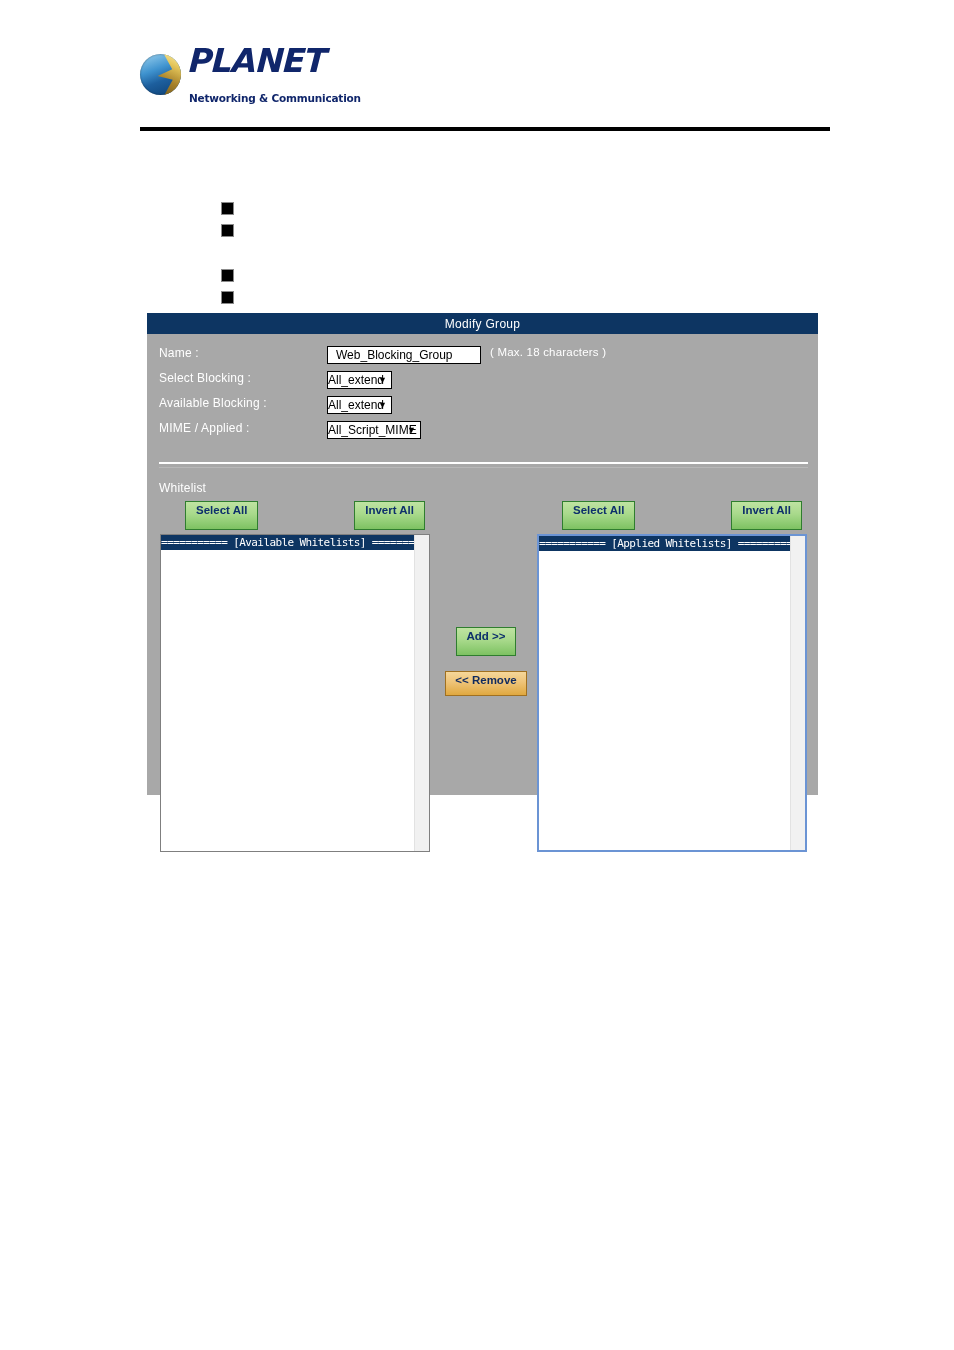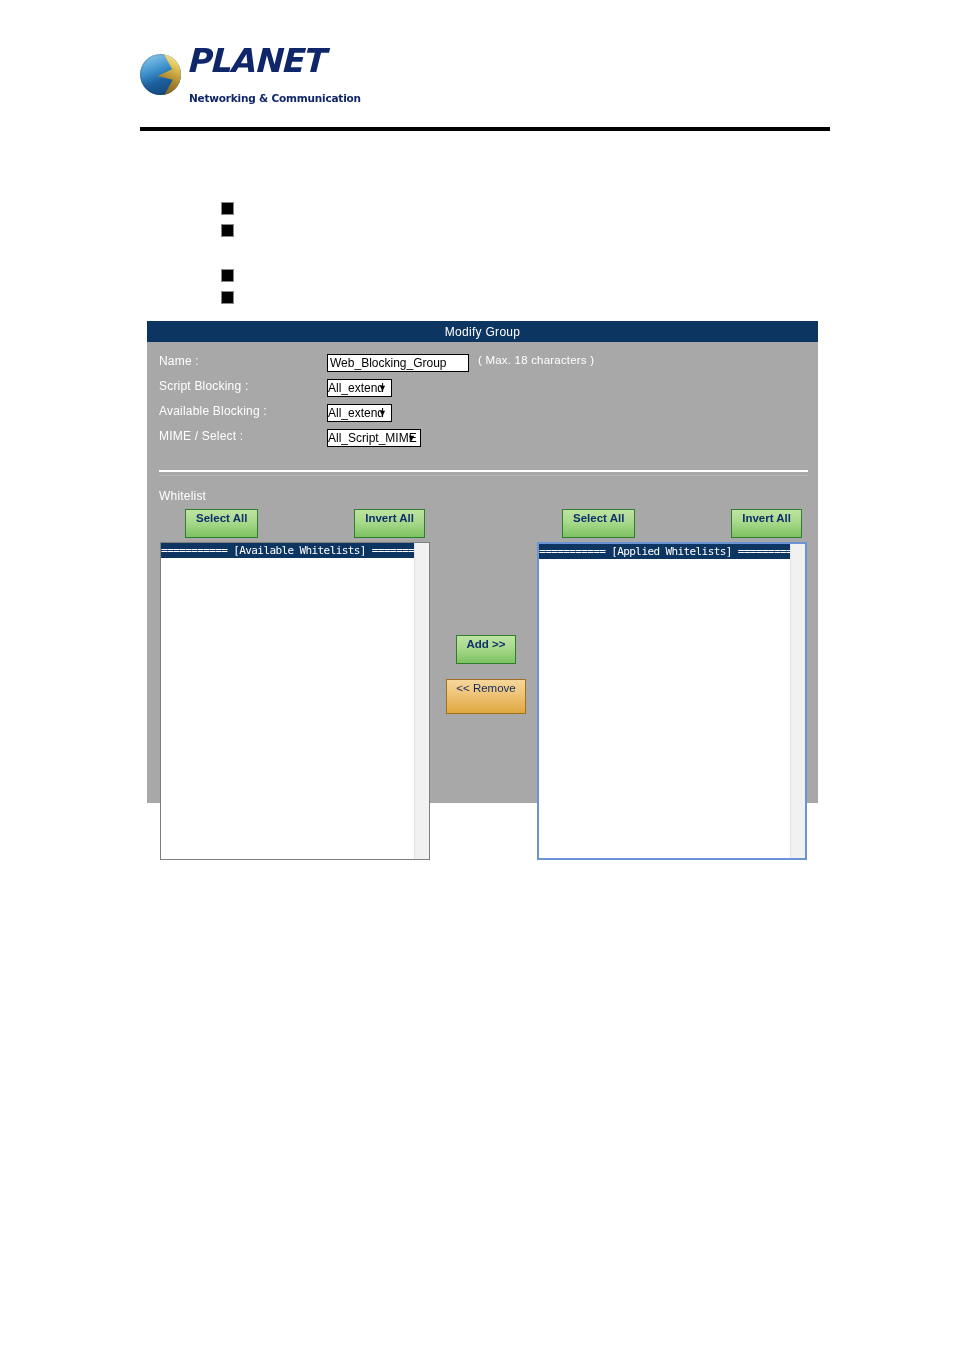--- a/index.html
+++ b/index.html
@@ -93,21 +93,21 @@
   }
   .bullet.b1 { position: absolute; left: 0; top: 3px; }
   .bullet.b2 { position: absolute; left: 0; top: 25px; }
   .bullet.b3 { position: absolute; left: 0; top: 70px; }
   .bullet.b4 { position: absolute; left: 0; top: 92px; }
 
   
   .panel {
     position: absolute;
     left: 147px;
-    top: 321px;
+    top: 313px;
     width: 671px;
     height: 482px;
     background: #a8a8a8;
     box-sizing: border-box;
   }
   .panel-title {
     height: 21px;
     background: #0d3562;
     color: #ffffff;
     font-size: 12px;
@@ -131,21 +131,21 @@
     letter-spacing: .2px;
   }
   .text-input {
     width: 136px;
     height: 16px;
     font-family: "Liberation Sans", sans-serif;
     font-size: 12px;
     color: #000000;
     background: #ffffff;
     border: 1px solid #000000;
-    padding: 0 2px;
+    padding: 0 8px;
     box-sizing: content-box;
     line-height: 16px;
   }
   .hint {
     margin-left: 9px;
     color: #ffffff;
     font-size: 11.5px;
     letter-spacing: .2px;
   }
   .select {
@@ -210,23 +210,23 @@
     padding: 1px 10px 12px 10px;
     line-height: 14px;
     font-family: "Liberation Sans", sans-serif;
     cursor: pointer;
     white-space: nowrap;
   }
   .obtn {
     background: linear-gradient(180deg, #f6d79a 0%, #eec377 45%, #e0a83f 100%);
     border: 1px solid #a07020;
     color: #102a5e;
-    font-weight: normal;
+    font-weight: bold;
     font-size: 11.5px;
-    padding: 1px 9px 18px 9px;
+    padding: 1px 9px 8px 9px;
     line-height: 14px;
     font-family: "Liberation Sans", sans-serif;
     cursor: pointer;
     white-space: nowrap;
   }
 
   .listbox {
     position: relative;
     height: 318px;
     background: #ffffff;
@@ -295,37 +295,37 @@
 
   <div class="form-area">
 
     <div class="form-row">
       <span class="form-label">Name :</span>
       <input class="text-input" type="text" value="Web_Blocking_Group" style="">
       <span class="hint">( Max. 18 characters )</span>
     </div>
 
     <div class="form-row">
-      <span class="form-label">Script Blocking :</span>
+      <span class="form-label">Select Blocking :</span>
       <span class="select w1">
         <span class="sel-val">All_extend</span>
         <span class="caret">▼</span>
       </span>
     </div>
 
     <div class="form-row">
       <span class="form-label">Available Blocking :</span>
       <span class="select w1">
         <span class="sel-val">All_extend</span>
         <span class="caret">▼</span>
       </span>
     </div>
 
     <div class="form-row">
-      <span class="form-label">MIME / Select :</span>
+      <span class="form-label">MIME / Applied :</span>
       <span class="select w2">
         <span class="sel-val">All_Script_MIME</span>
         <span class="caret">▼</span>
       </span>
     </div>
 
   </div>
 
   <div class="divider"></div>
 

